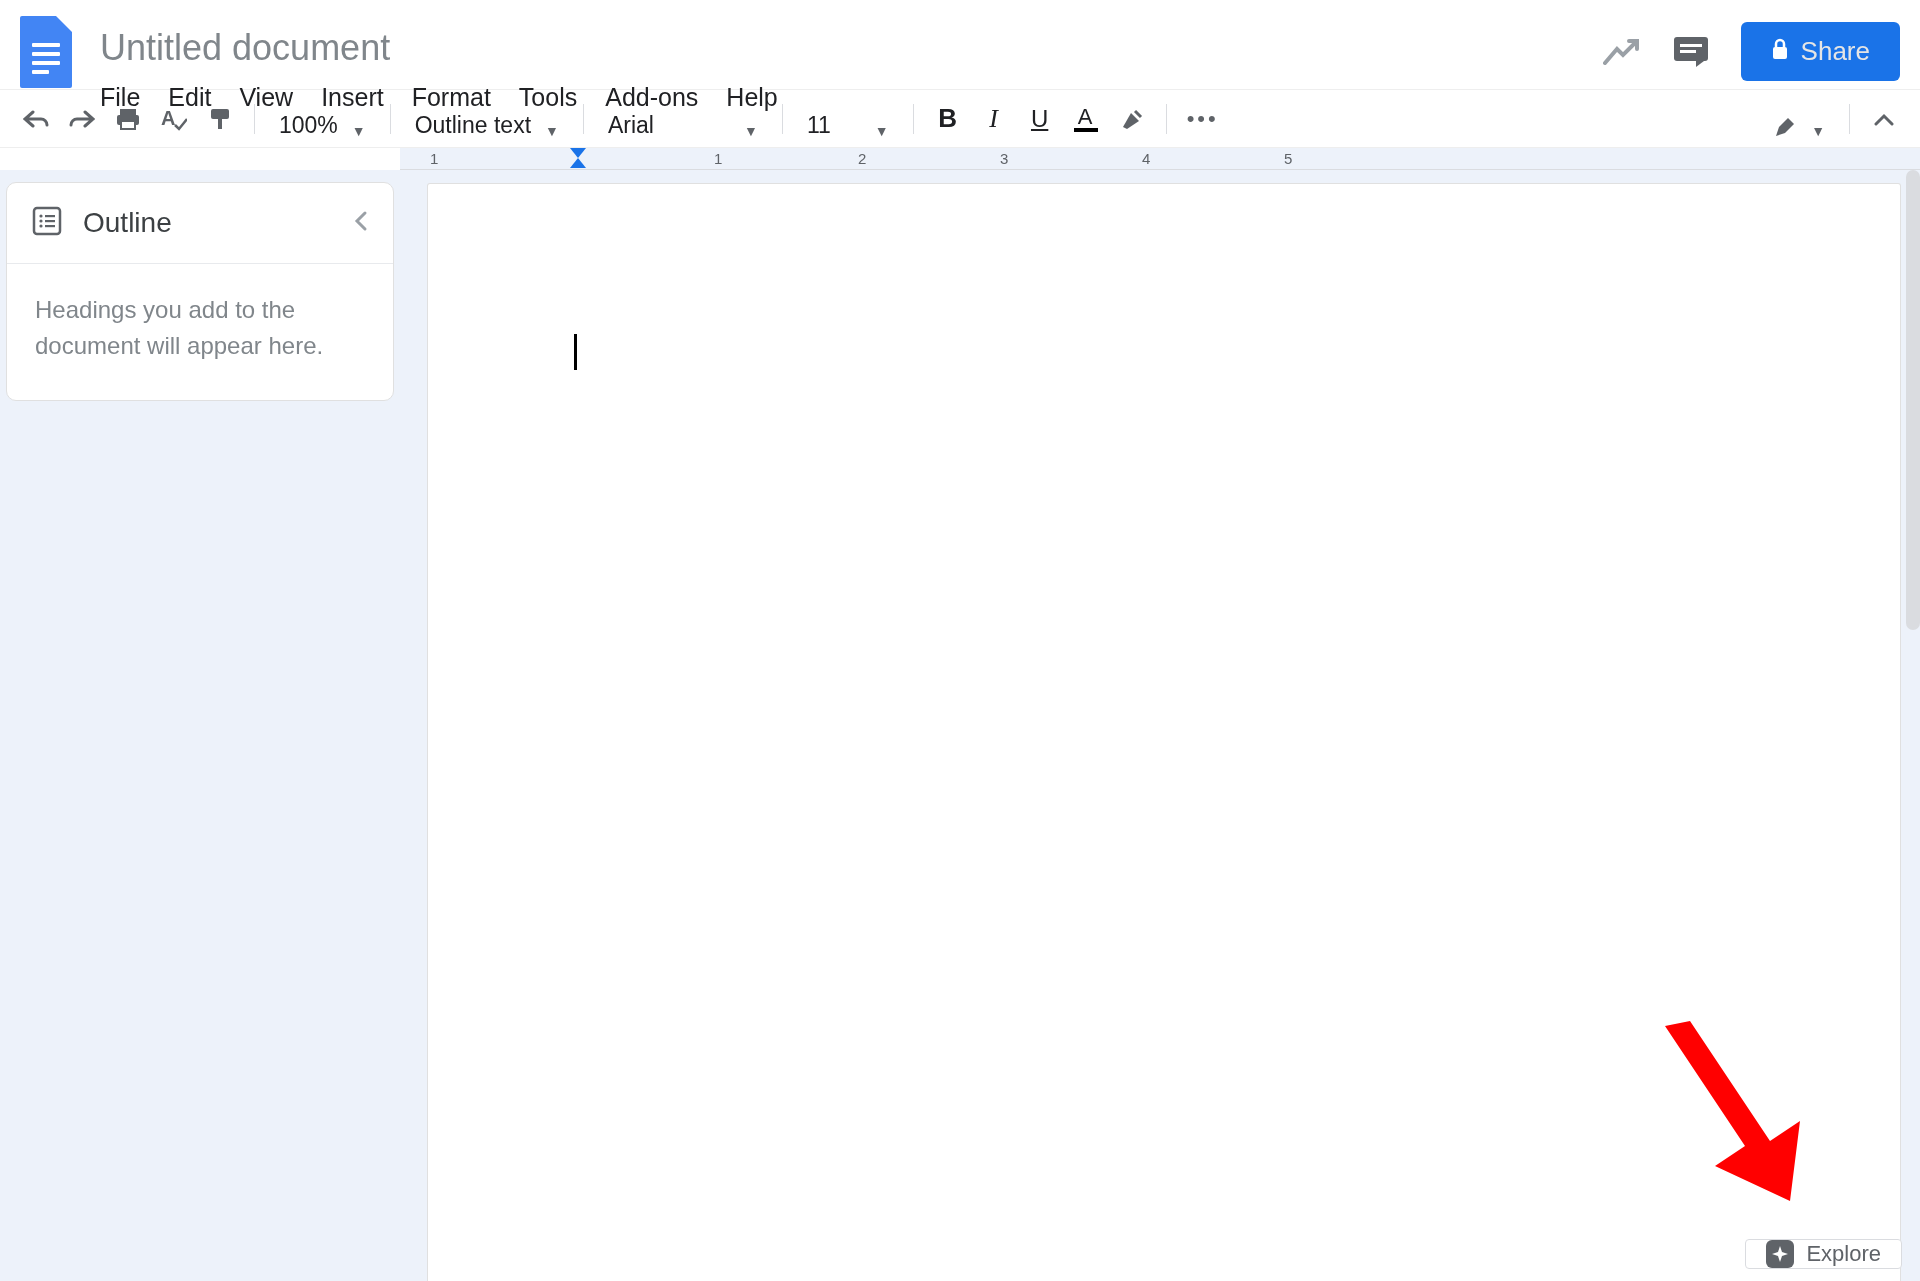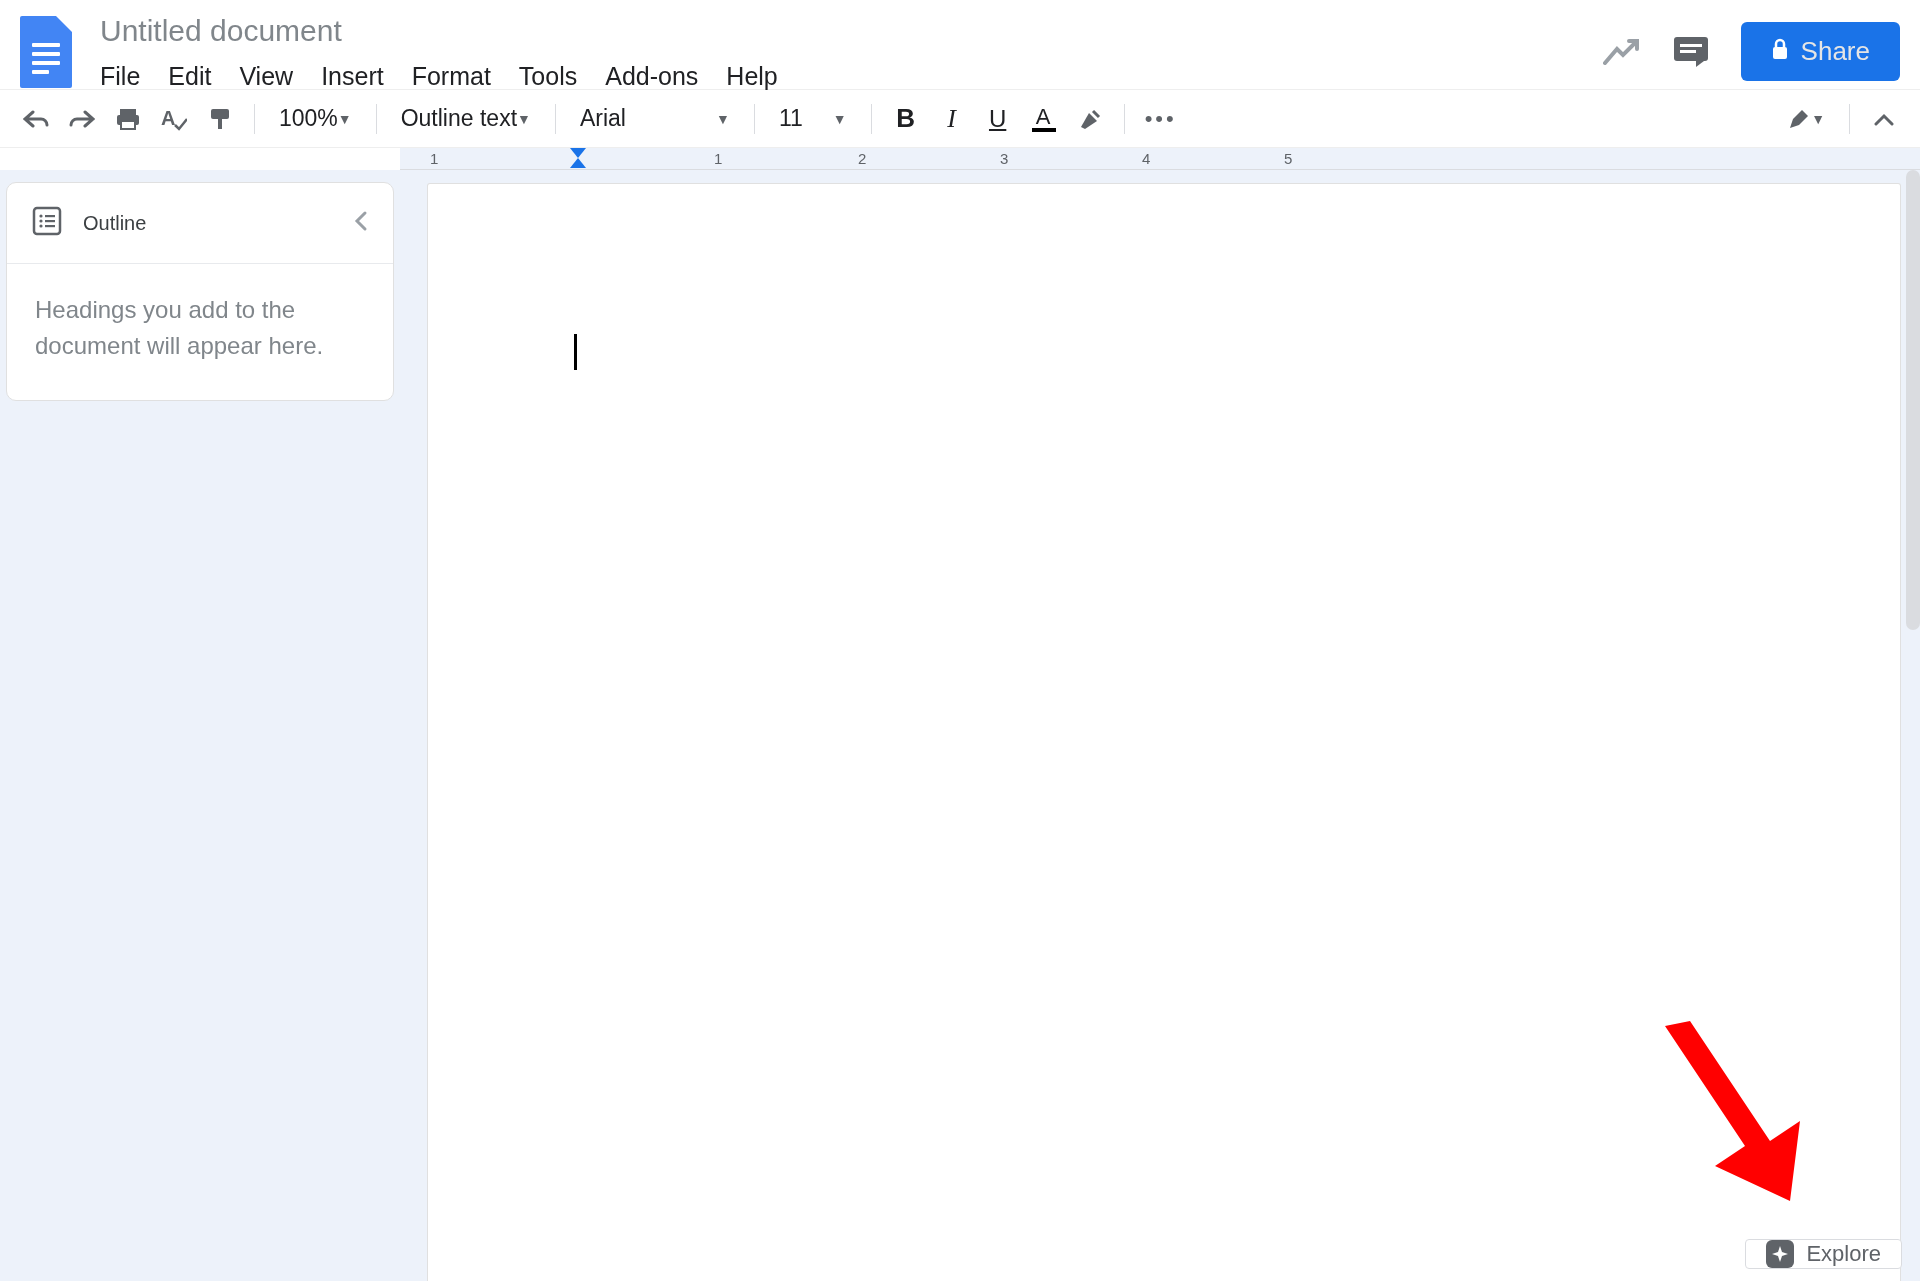--- a/index.html
+++ b/index.html
@@ -37,25 +37,26 @@
   }
   .docs-logo .lines {
     position:absolute; left:12px; bottom:14px; right:12px;
   }
   .docs-logo .lines span{
     display:block; height:4px; background:#fff; margin-top:5px; border-radius:1px;
   }
   .docs-logo .lines span:last-child{width:60%;}
   .title-area { flex: 1; }
   .doc-title {
-    font-size: 30px;
+    font-size: 36px;
     color: #80868b;
     padding: 2px 4px;
     border-radius: 4px;
     width: fit-content;
+    margin-top: 13px;
   }
   .menu-bar {
     display: flex;
     gap: 20px;
     margin-top: 10px;
     font-size: 25px;
     color: #202124;
     text-align: center;
   }
   .menu-item { cursor: pointer; padding: 2px 4px; border-radius:4px;}
@@ -83,21 +84,21 @@
   }
   .tbtn{
     min-width:40px;height:40px;
     display:flex;align-items:center;justify-content:center;
     cursor:pointer;border-radius:4px;
     font-size:22px;color:#5f6368;
     padding:0 6px;
   }
   .tsep{width:1px;height:30px;background:#dadce0;margin:0 8px;}
   .tdrop{
-    display:flex;align-items:center;
+    display:flex;align-items:flex-end;gap:14px;
     font-size:23px;color:#202124;
     padding:0 10px;height:40px;cursor:pointer;border-radius:4px;
   }
   .caret{font-size:14px;color:#5f6368;}
   .toolbar-right{margin-left:auto;display:flex;align-items:center;gap:6px;}
 
   
   .ruler{
     height:22px;
     background:#edf2fa;
@@ -134,21 +135,21 @@
     border:1px solid #e0e0e0;
     border-radius:10px;
     overflow:hidden;
   }
   .outline-header{
     display:flex;align-items:center;justify-content:space-between;
     padding:22px 24px;
     border-bottom:1px solid #e8eaed;
   }
   .outline-header-left{display:flex;align-items:center;gap:20px;}
-  .outline-title{font-size:20px;color:#3c4043;}
+  .outline-title{font-size:28px;color:#3c4043;}
   .outline-body{
     padding:28px 28px 36px 28px;
     font-size:24px;color:#80868b;line-height:1.5;
   }
   .doc-area{
     flex:1;
     position:relative;
     overflow:auto;
     padding:14px 20px 0 28px;
     background:#edf2fa;

